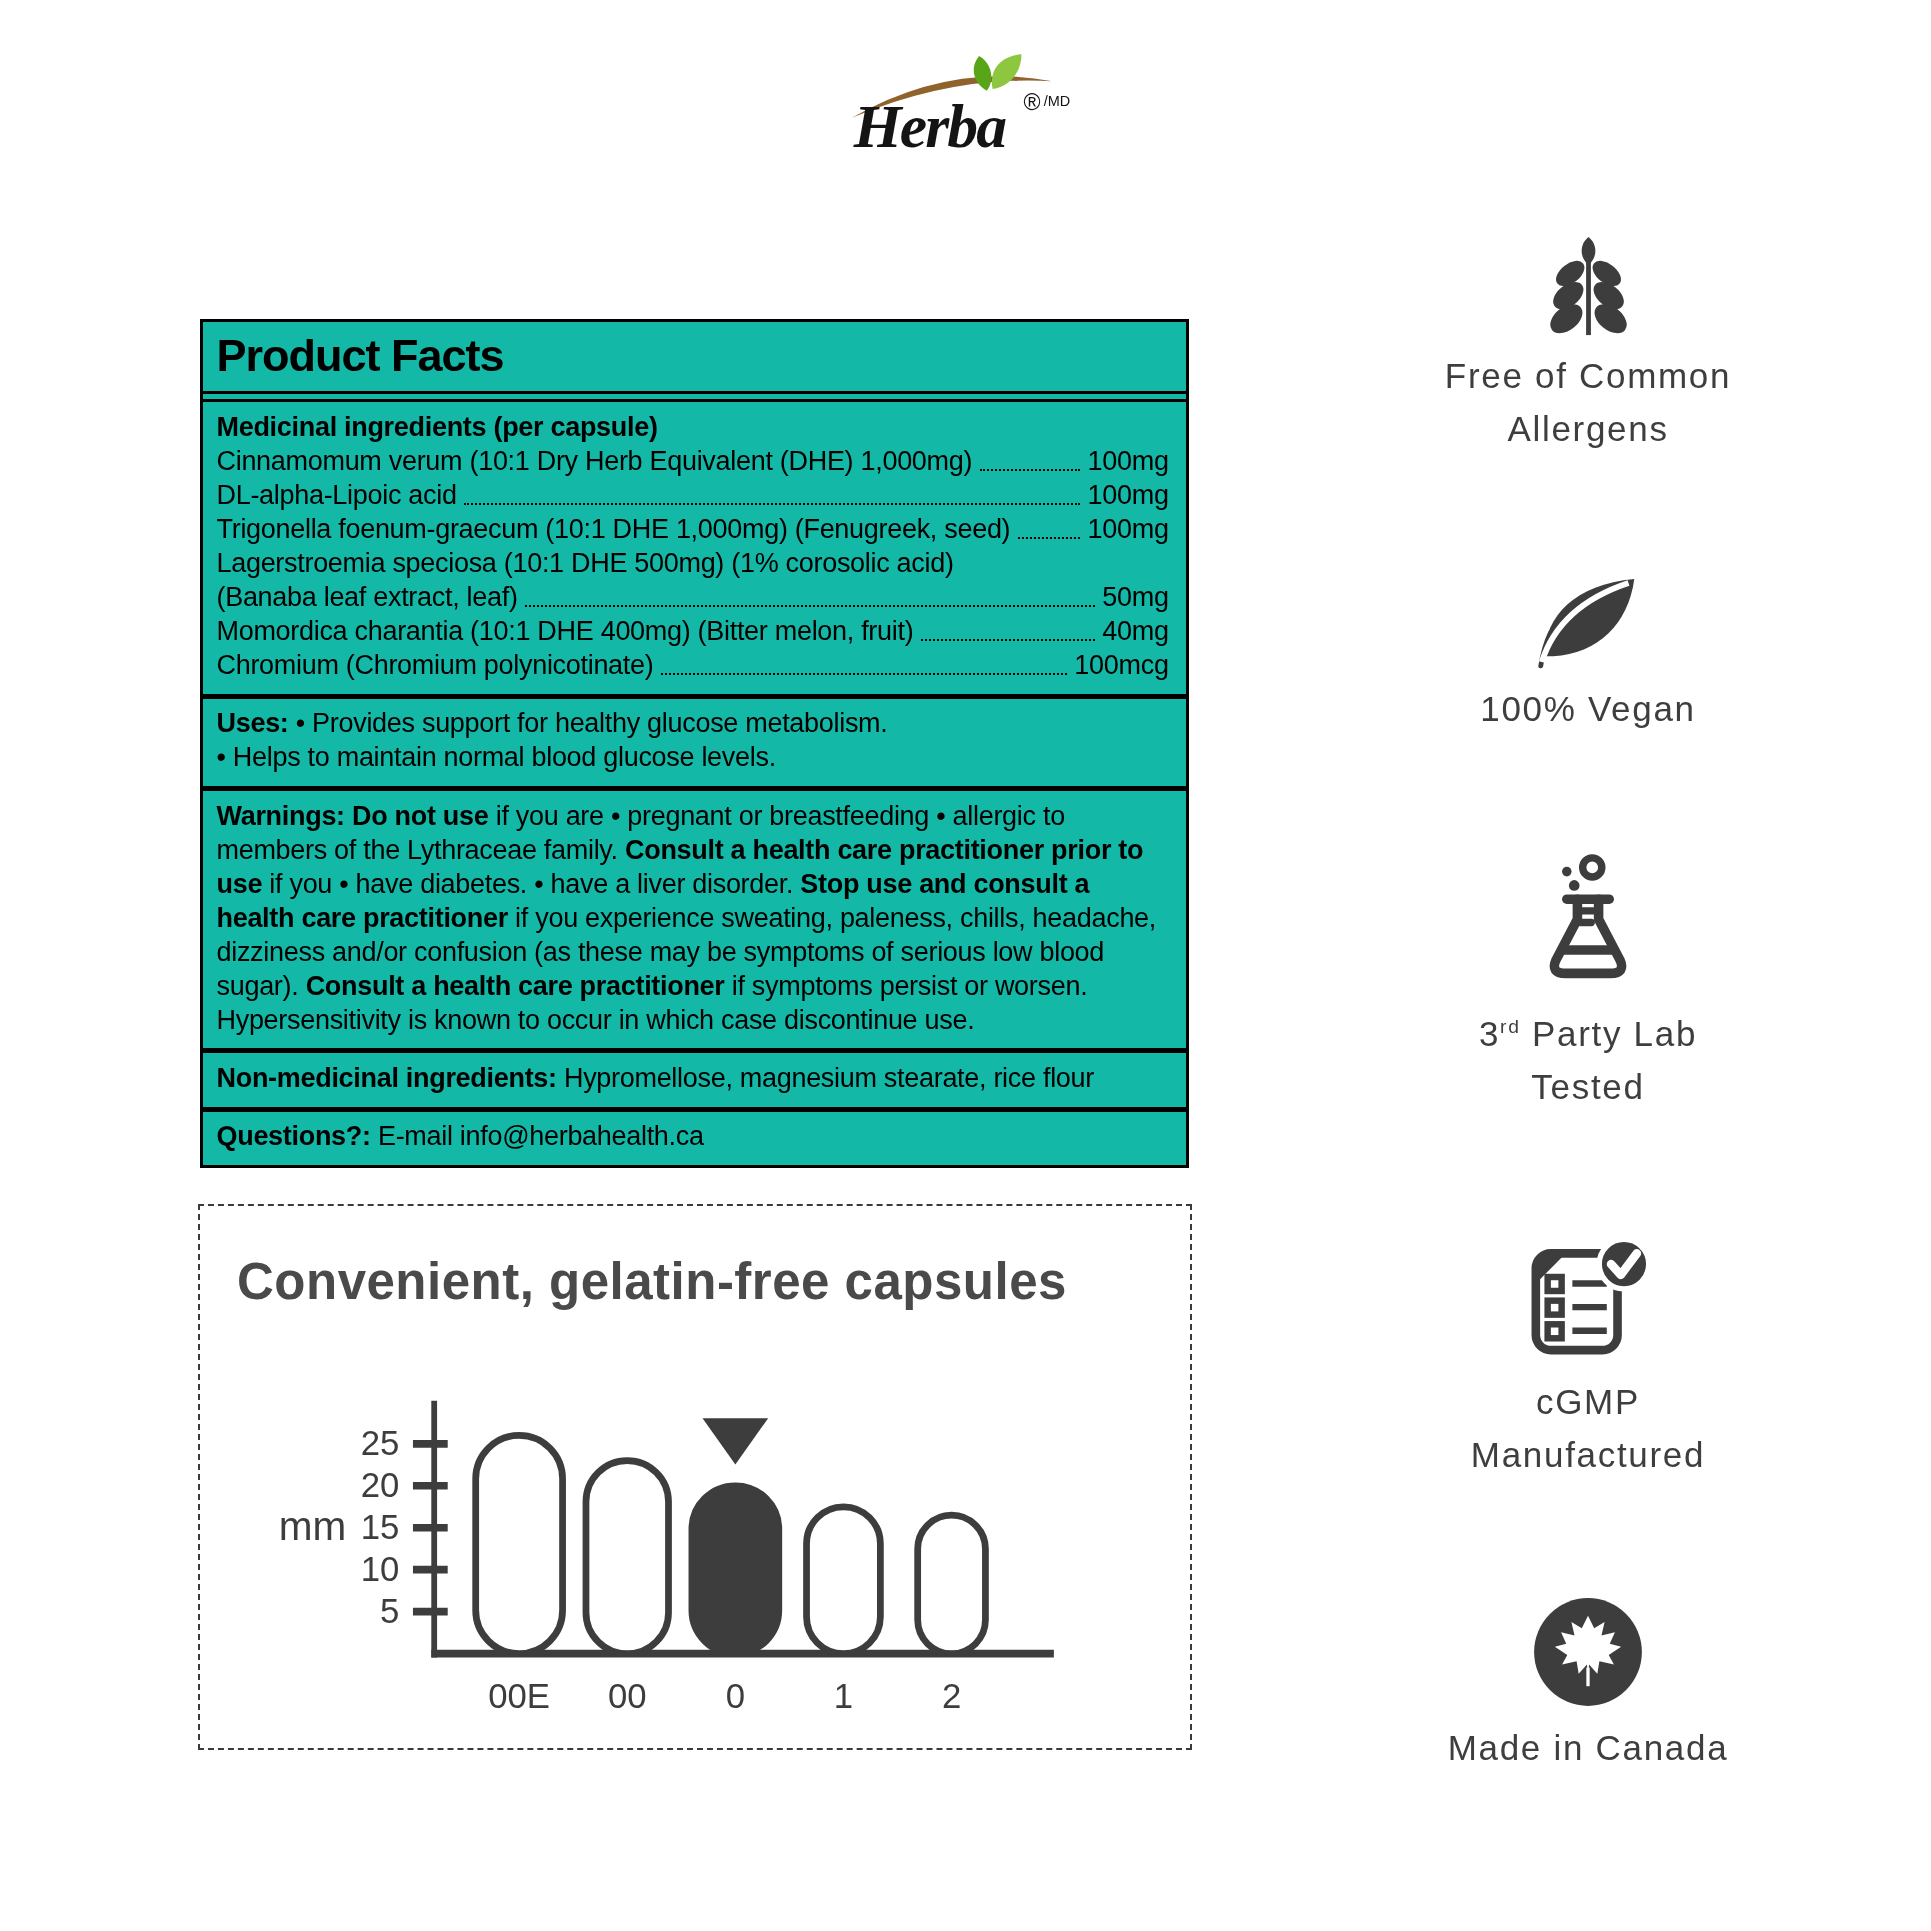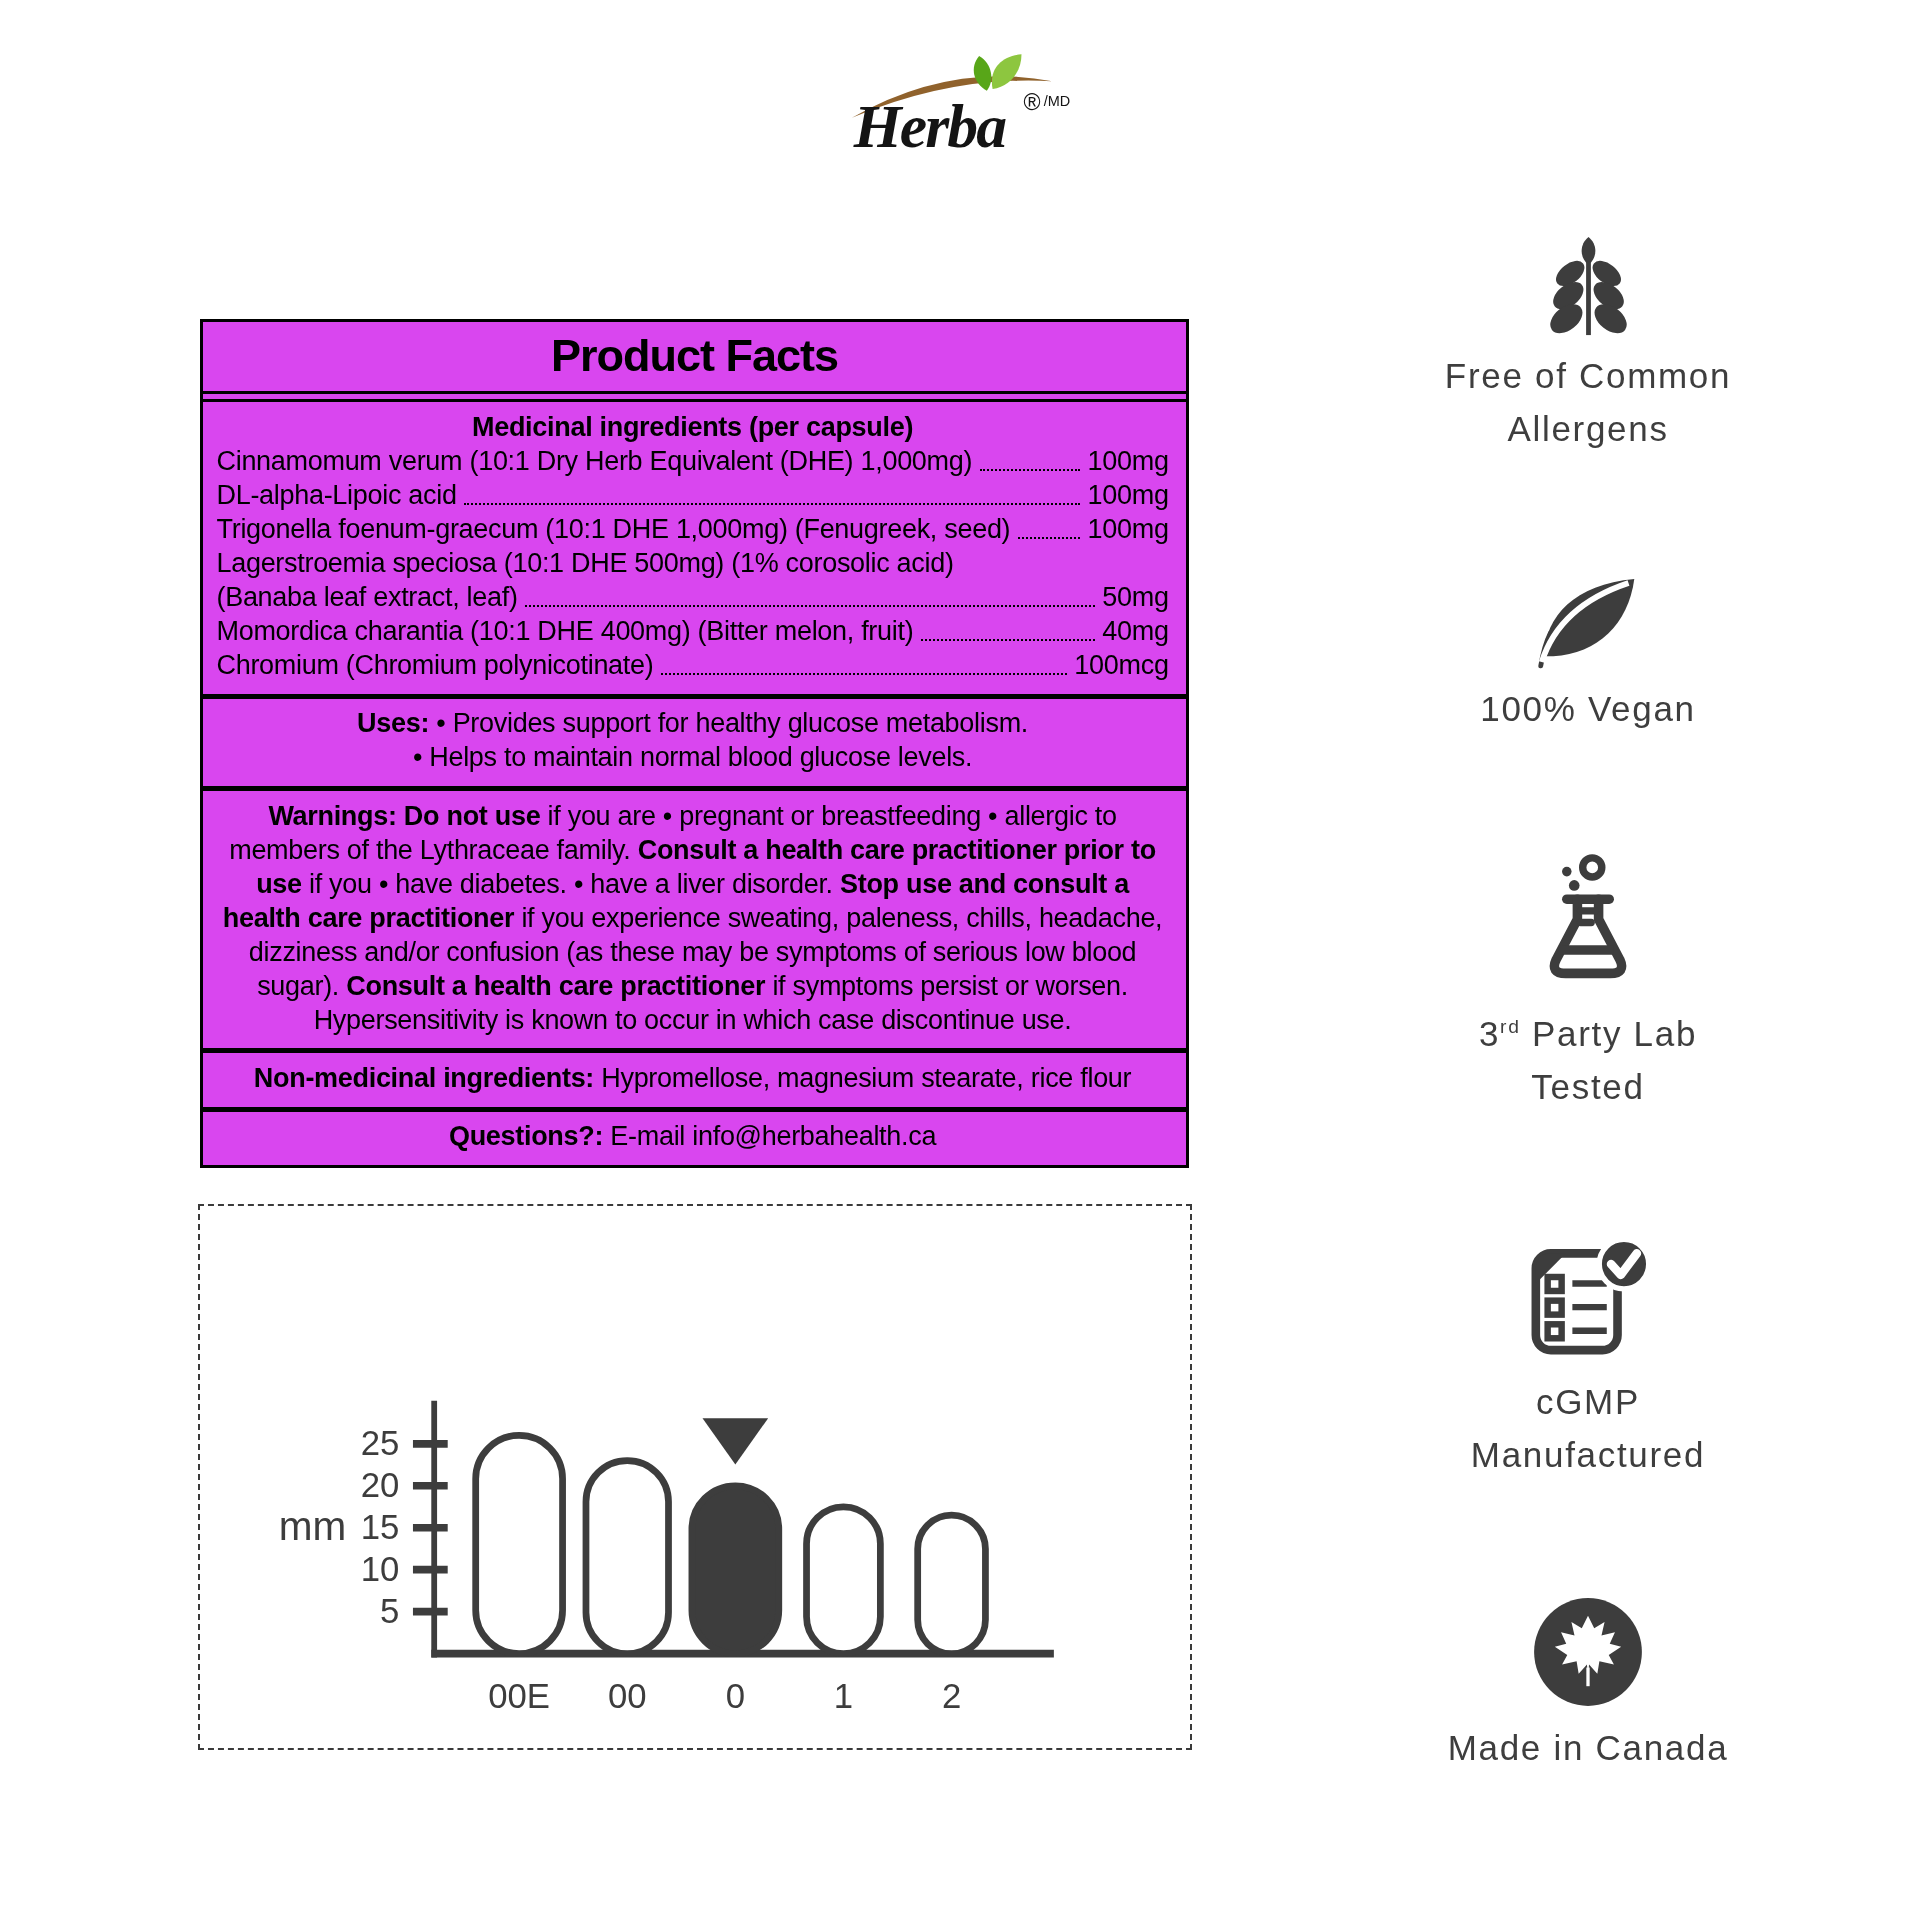--- a/index.html
+++ b/index.html
@@ -9,23 +9,22 @@
     -webkit-font-smoothing:antialiased;
   }
   .page{position:absolute;inset:0;}
 
   
   .logo{position:absolute;left:848px;top:54px;width:241px;height:118px;}
 
   
   .facts{
     position:absolute;left:200px;top:319px;width:989px;
-    border:3.9px solid #000;background:#d946ef;box-sizing:border-box;
+    border:3.9px solid #000;background:#14b8a6;box-sizing:border-box;
     letter-spacing:-0.3px;
-    text-align:center;
   }
   .facts-title{
     font-size:45px;font-weight:bold;letter-spacing:-1px;
     padding:7.7px 13.5px 9.7px;border-bottom:3.9px solid #000;
   }
   .facts-section{border-top:5.8px solid #000;padding:7.7px 17.4px 11.6px 13.5px;font-size:27px;line-height:1.26;}
   .facts-section.first{border-top:3.9px solid #000;margin-top:4.8px;}
   .sec-label{font-weight:bold;}
   .ing-row{display:flex;align-items:flex-end;}
   .ing-name{flex:0 1 auto;}
@@ -131,20 +130,21 @@
       <span>Hypromellose, magnesium stearate, rice flour</span>
     </div>
 
     <div class="facts-section">
       <span class="sec-label">Questions?:</span>
       <span>E-mail info@herbahealth.ca</span>
     </div>
   </div>
 
   <div class="capsule-box">
+    <div class="capsule-heading">Convenient, gelatin-free capsules</div>
     <svg id="capsule-chart" viewBox="0 0 840 374">
         <line x1="170" y1="34" x2="170" y2="300" stroke="#3d3d3d" stroke-width="6"></line>
         <line x1="167" y1="296" x2="812" y2="296" stroke="#3d3d3d" stroke-width="8"></line>
         <line x1="148" y1="252.5" x2="184" y2="252.5" stroke="#3d3d3d" stroke-width="8"></line>
         <text x="134" y="264.5" text-anchor="end" fill="#3d3d3d" font-size="36">5</text>
         <line x1="148" y1="209" x2="184" y2="209" stroke="#3d3d3d" stroke-width="8"></line>
         <text x="134" y="221" text-anchor="end" fill="#3d3d3d" font-size="36">10</text>
         <line x1="148" y1="165.5" x2="184" y2="165.5" stroke="#3d3d3d" stroke-width="8"></line>
         <text x="134" y="177.5" text-anchor="end" fill="#3d3d3d" font-size="36">15</text>
         <line x1="148" y1="122" x2="184" y2="122" stroke="#3d3d3d" stroke-width="8"></line>

